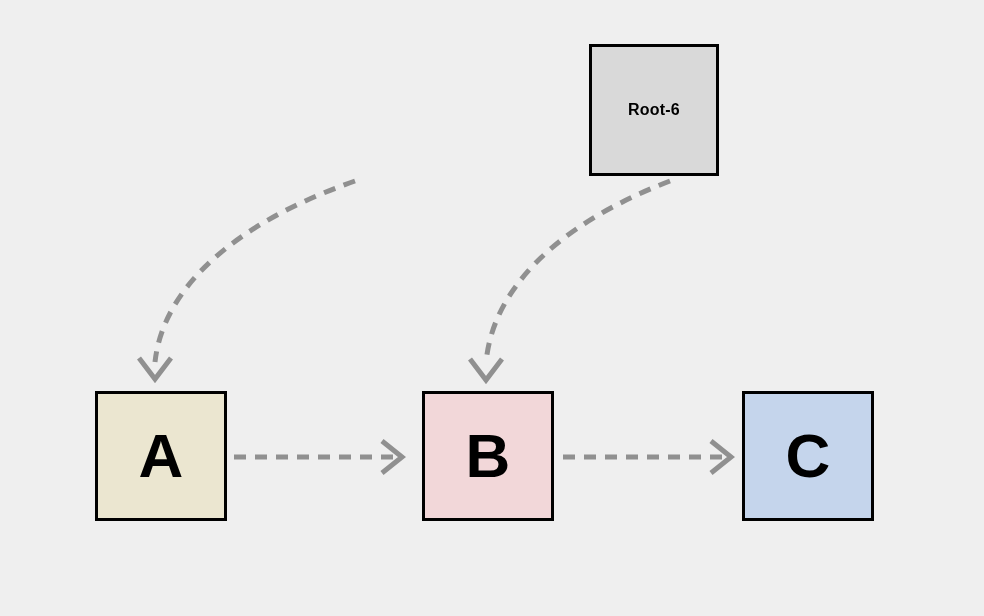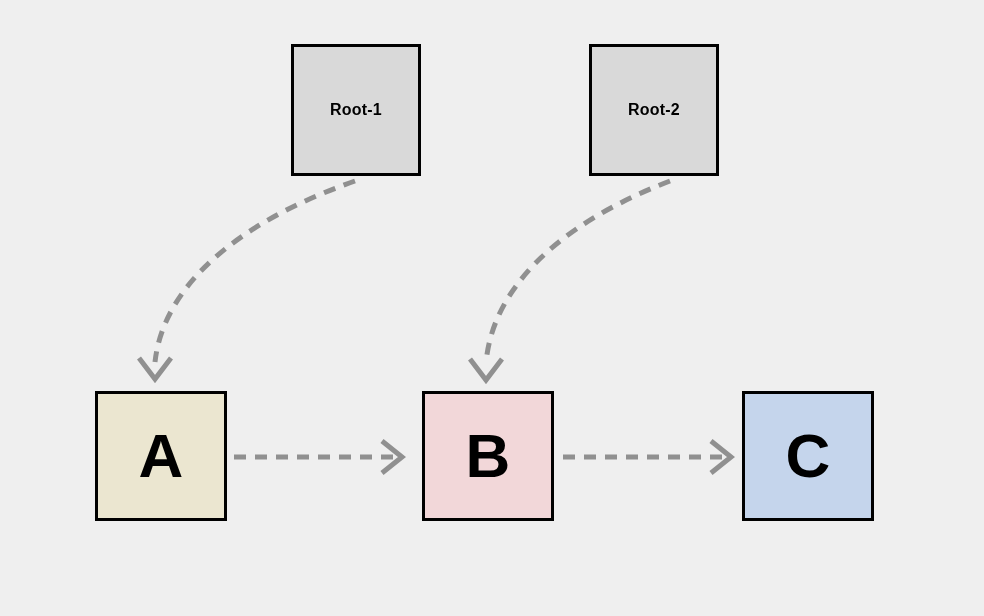--- a/index.html
+++ b/index.html
@@ -83,26 +83,23 @@
       <path fill="none" stroke="#909090" stroke-width="5" stroke-dasharray="12 9" stroke-linecap="butt" d="M 234 457 L 393 457"></path>
       <polyline points="382,441 402,457 382,473" fill="none" stroke="#909090" stroke-width="5" stroke-linecap="butt" stroke-linejoin="miter"></polyline>
     </g>
 
     <g>
       <path fill="none" stroke="#909090" stroke-width="5" stroke-dasharray="12 9" stroke-linecap="butt" d="M 563 457 L 722 457"></path>
       <polyline points="711,441 731,457 711,473" fill="none" stroke="#909090" stroke-width="5" stroke-linecap="butt" stroke-linejoin="miter"></polyline>
     </g>
   </svg>
 
-  <div id="node-root1" class="node node-root">
-    <span class="node-label">Root-1</span>
-  </div>
 
   <div id="node-root2" class="node node-root">
-    <span class="node-label">Root-2</span>
+    <span class="node-label">Root-6</span>
   </div>
 
   <div id="node-a" class="node node-main">
     <span class="node-label">A</span>
   </div>
 
   <div id="node-b" class="node node-main">
     <span class="node-label">B</span>
   </div>
 

